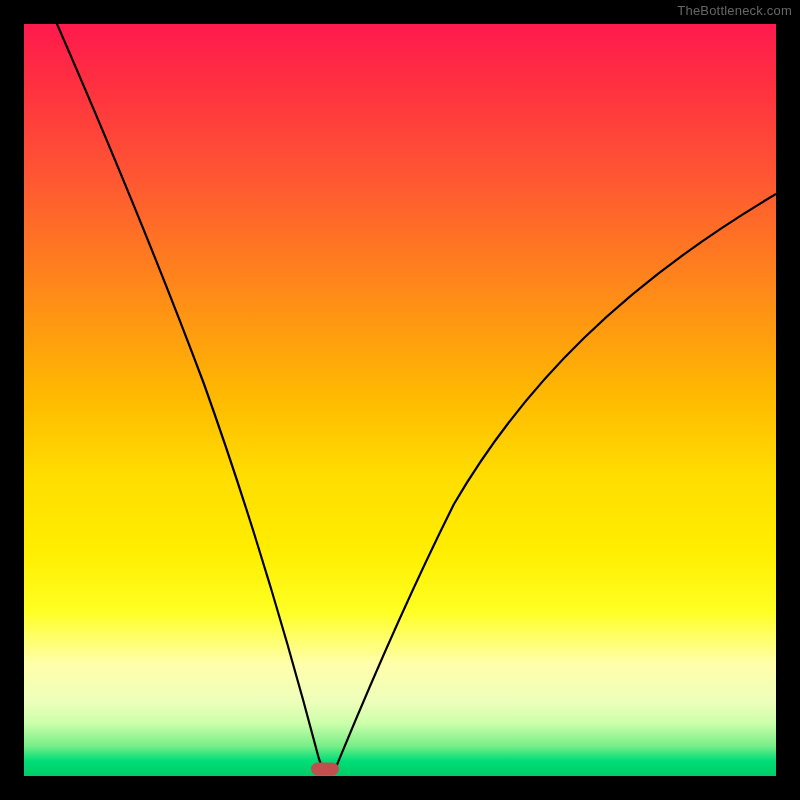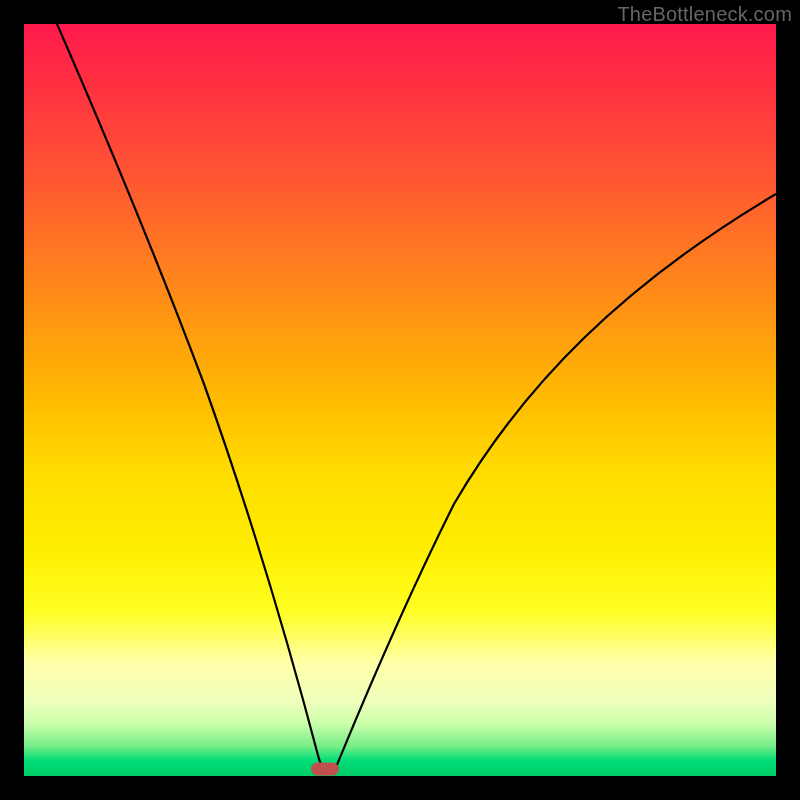--- a/index.html
+++ b/index.html
@@ -54,21 +54,21 @@
     height: 13px;
     background: #c0504d;
     border-radius: 7px;
     transform: translate(-50%, -50%);
   }
   .watermark {
     position: absolute;
     top: 3px;
     right: 8px;
     color: #666;
-    font-size: 20px;
+    font-size: 13px;
     font-weight: 500;
     letter-spacing: 0.2px;
   }
 </style>
 </head>
 <body>
 
 <div class="chart-container">
 
   <div class="plot-area">

